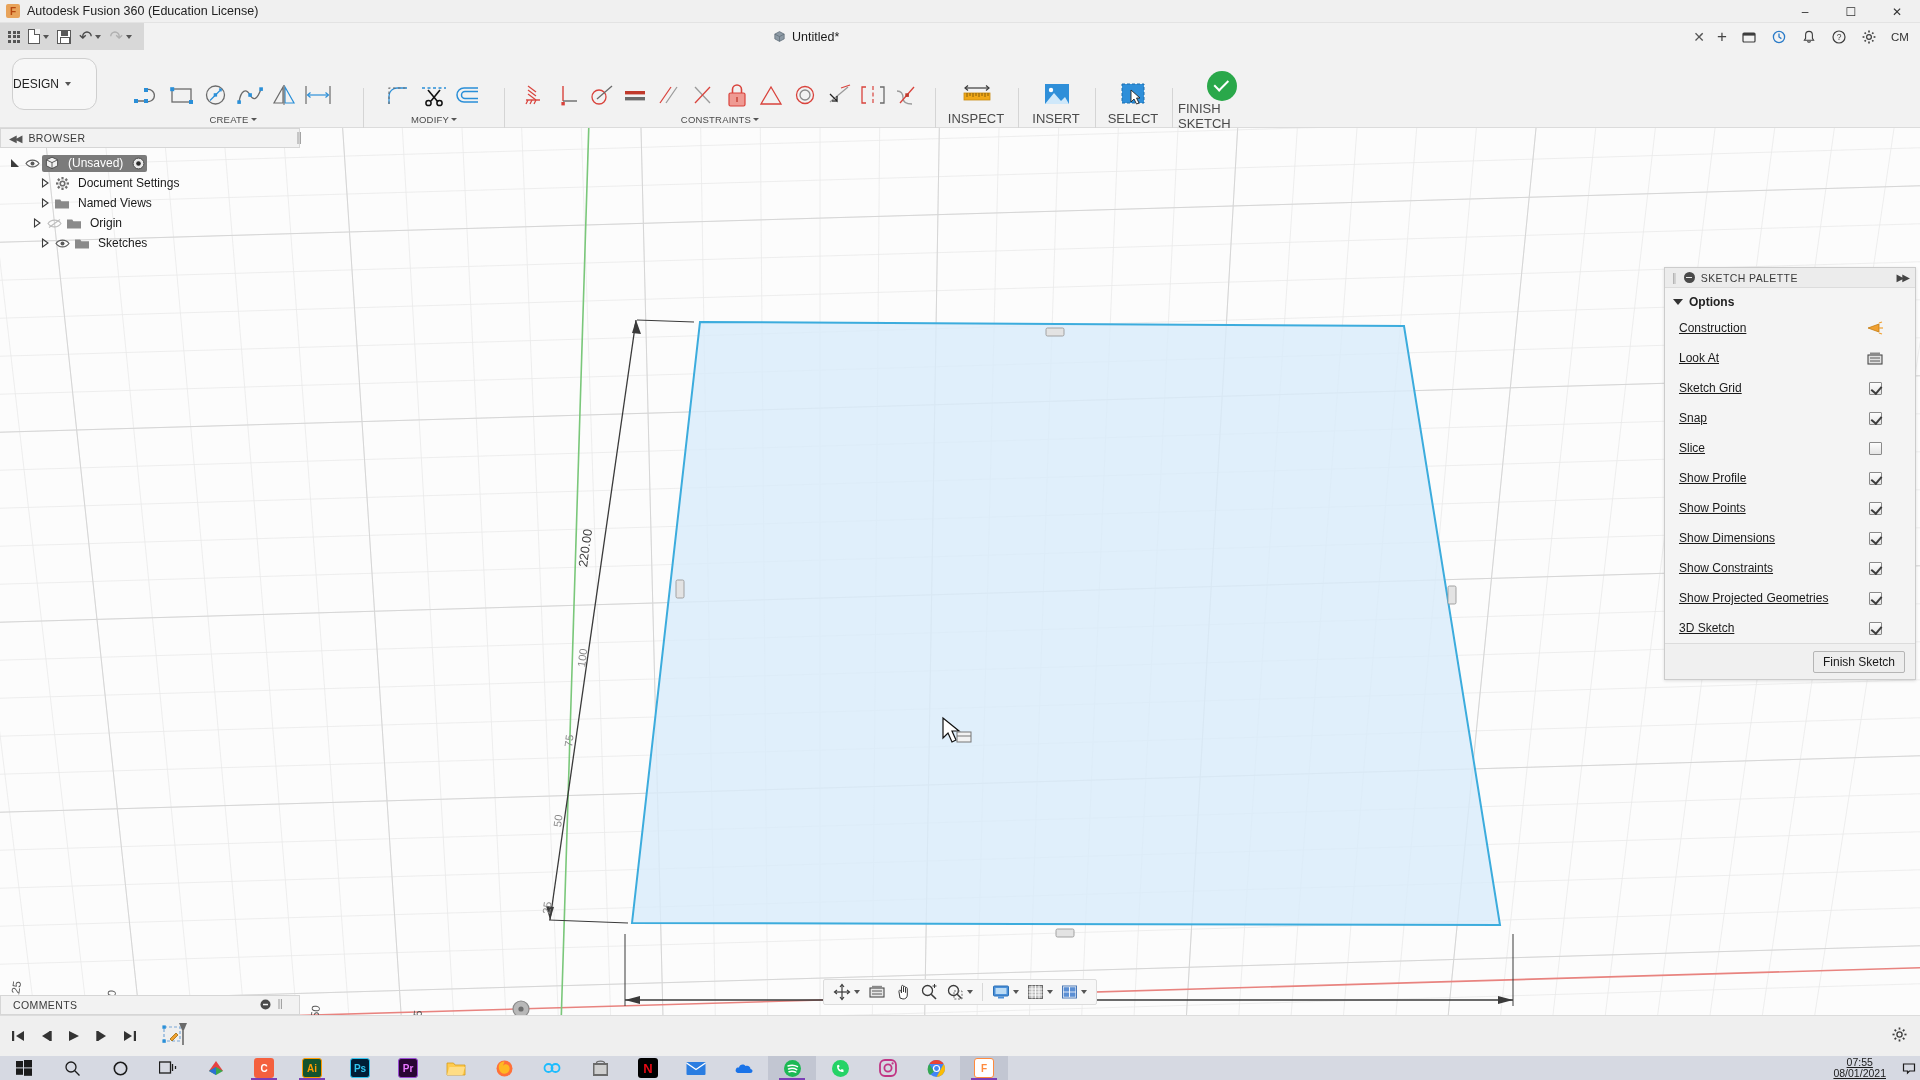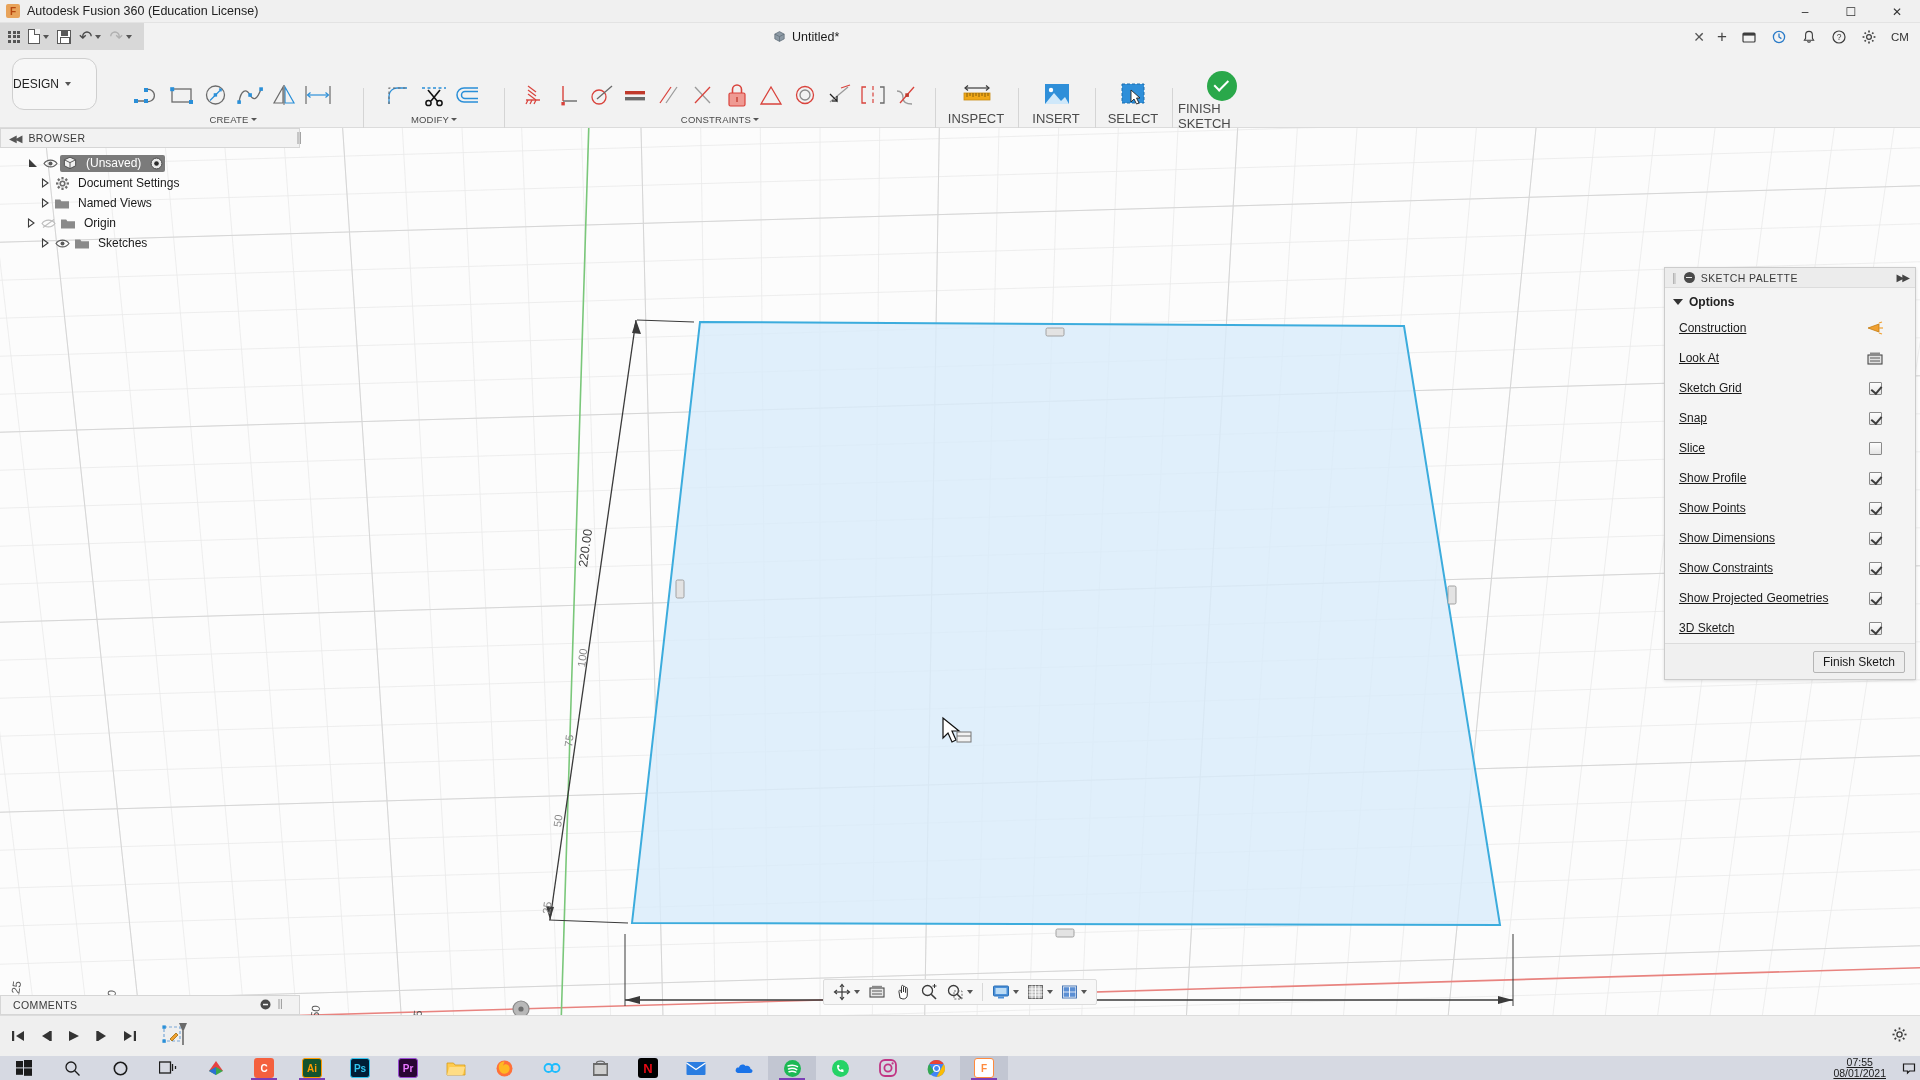--- a/index.html
+++ b/index.html
@@ -716,21 +716,21 @@
       <span>BROWSER</span>
       <span class="panel-grip">
         <svg width="6" height="14" viewBox="0 0 6 14">
             <line x1="2" y1="1" x2="2" y2="13" stroke="#9a9a9a" stroke-width="1"></line>
             <line x1="4.4" y1="1" x2="4.4" y2="13" stroke="#9a9a9a" stroke-width="1"></line>
           </svg>
       </span>
     </div>
     <div class="tree">
 
-      <div class="trow" style="padding-left:26px">
+      <div class="trow" style="padding-left:8px">
         <span class="tri">
           <svg width="12" height="12" viewBox="0 0 12 12">
               <path d="M2 2 L10 10 L2 10 Z" fill="#3c3c3c"></path>
             </svg>
         </span>
         <span class="eye">
           <svg width="15" height="11" viewBox="0 0 15 11">
               <path d="M1 5.5 C4 1 11 1 14 5.5 C11 10 4 10 1 5.5 Z" fill="none" stroke="#5a5a5a" stroke-width="1.1"></path>
               <circle cx="7.5" cy="5.5" r="2" fill="#5a5a5a"></circle>
             </svg>
@@ -784,21 +784,21 @@
             </svg>
         </span>
         <span class="nodeicon">
           <svg width="16" height="13" viewBox="0 0 16 13">
               <path d="M1 2.5 L6.2 2.5 L7.4 4.2 L15 4.2 L15 11.5 L1 11.5 Z" fill="#8a8a8a"></path>
             </svg>
         </span>
         <span class="nodelabel">Named Views</span>
       </div>
 
-      <div class="trow" style="padding-left:24px">
+      <div class="trow" style="padding-left:30px">
         <span class="tri">
           <svg width="12" height="12" viewBox="0 0 12 12">
               <path d="M3.5 2 L9 6 L3.5 10 Z" fill="none" stroke="#3c3c3c" stroke-width="1.1"></path>
             </svg>
         </span>
         <span class="eye">
           <svg width="15" height="11" viewBox="0 0 15 11">
               <path d="M1 5.5 C4 1 11 1 14 5.5 C11 10 4 10 1 5.5 Z" fill="none" stroke="#bdbdbd" stroke-width="1.1"></path>
               <line x1="2" y1="9.5" x2="13" y2="1.5" stroke="#bdbdbd" stroke-width="1.1"></line>
             </svg>

